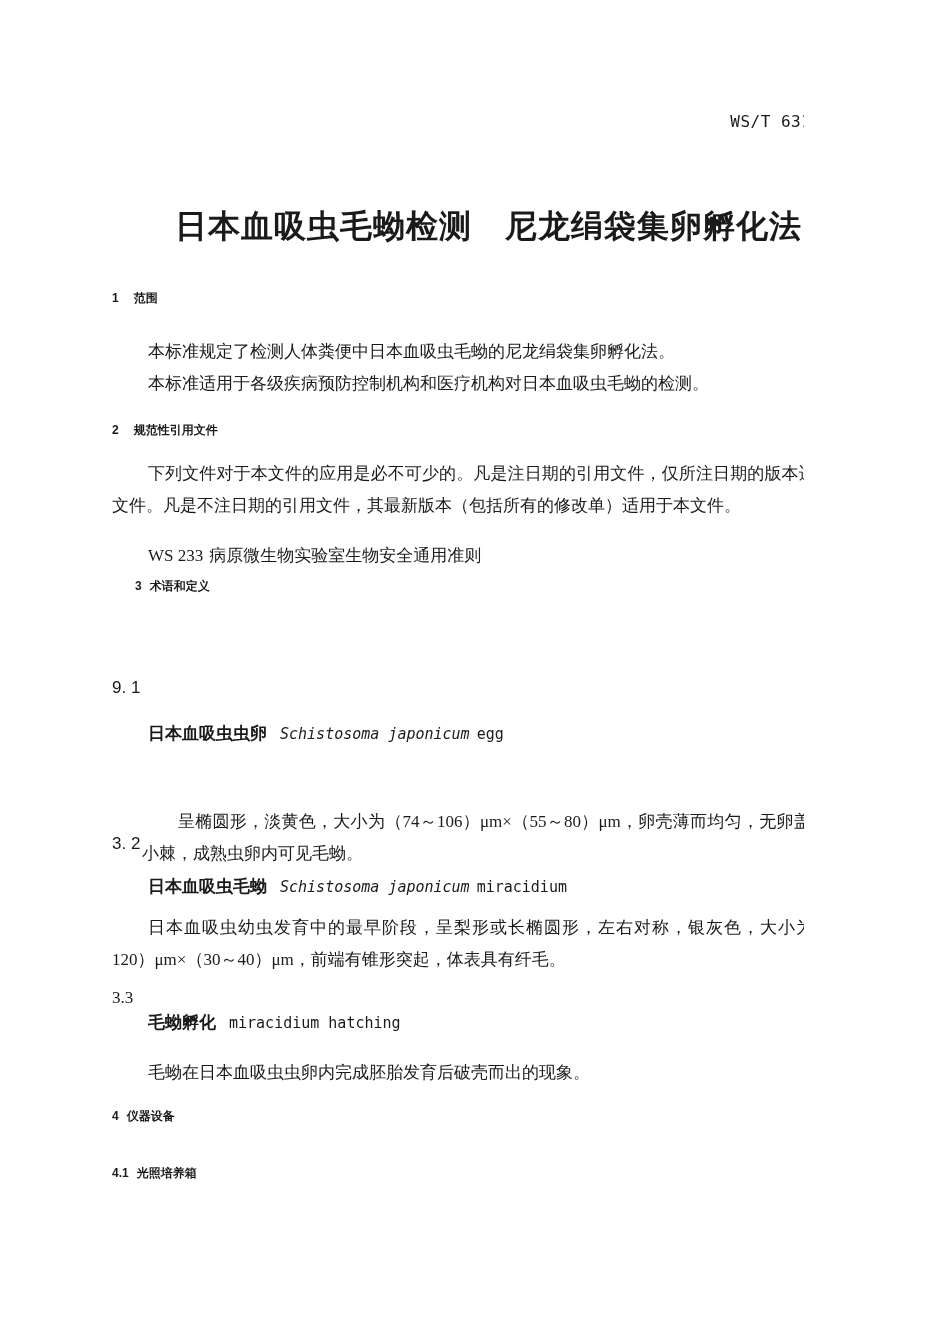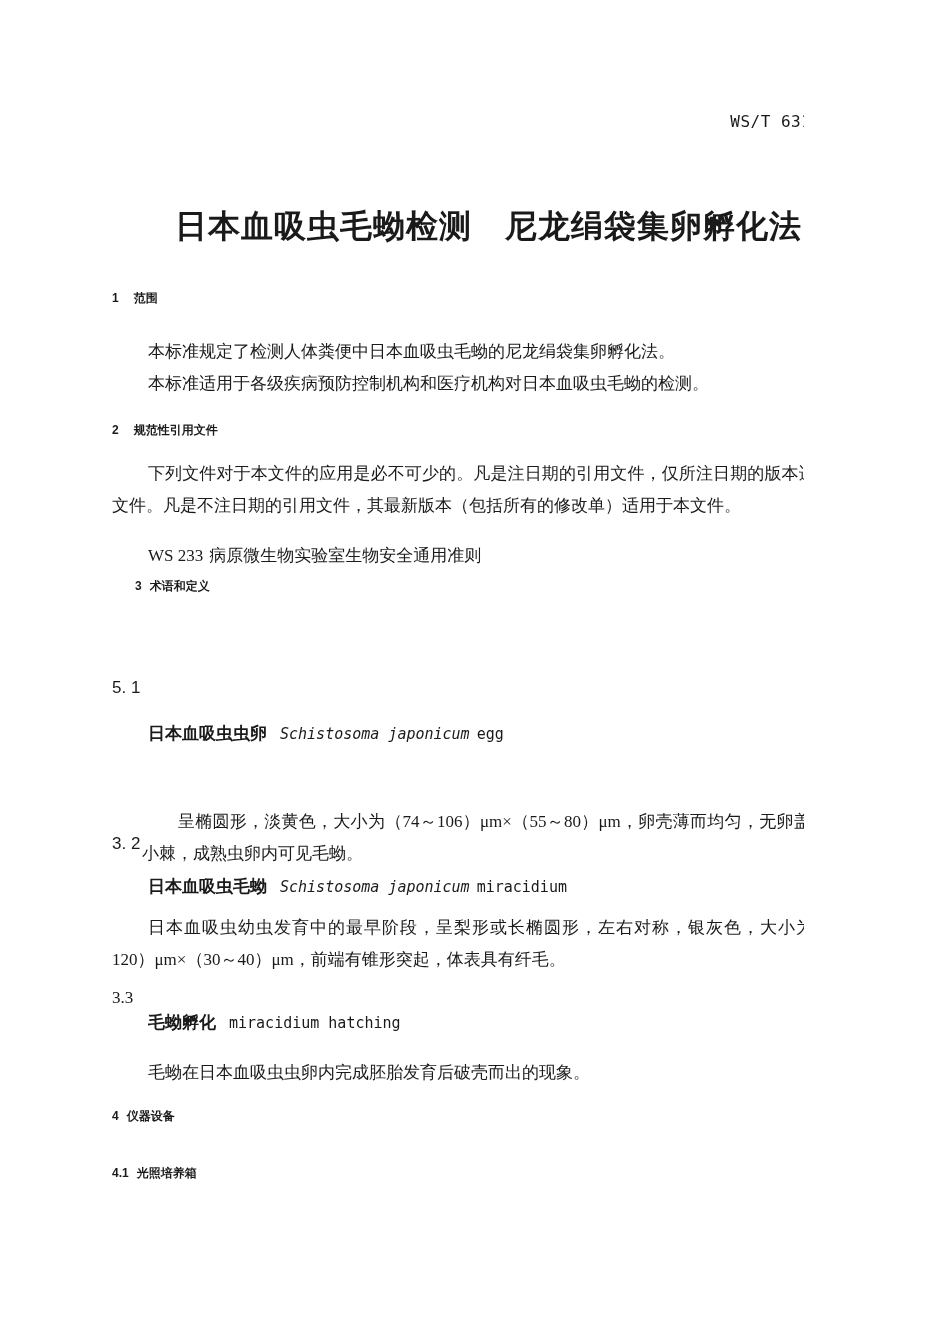--- a/index.html
+++ b/index.html
@@ -120,21 +120,21 @@
   </div>
   <p class="abs pos-s2p body indent">下列文件对于本文件的应用是必不可少的。凡是注日期的引用文件，仅所注日期的版本适用于本文件。凡是不注日期的引用文件，其最新版本（包括所有的修改单）适用于本文件。</p>
   <p class="abs pos-ref body single indent">
     <span class="ref-code">WS 233</span><span>病原微生物实验室生物安全通用准则</span>
   </p>
 
   <div class="abs pos-s3h sec-heading">
     <span class="num tight">3</span><span>术语和定义</span>
   </div>
 
-  <div class="abs pos-t1label term-label">5. 1</div>
+  <div class="abs pos-t1label term-label">9. 1</div>
   <div class="abs pos-t1term term-line">
     <span class="term-zh">日本血吸虫虫卵</span><span class="latin italic">Schistosoma japonicum</span><span class="latin">egg</span>
   </div>
   <p class="abs pos-t1def body indent">呈椭圆形，淡黄色，大小为（74～106）μm×（55～80）μm，卵壳薄而均匀，无卵盖，侧面有一小棘，成熟虫卵内可见毛蚴。</p>
 
   <div class="abs pos-t2label term-label">3. 2</div>
   <div class="abs pos-t2term term-line">
     <span class="term-zh">日本血吸虫毛蚴</span><span class="latin italic">Schistosoma japonicum</span><span class="latin">miracidium</span>
   </div>
   <p class="abs pos-t2def body indent">日本血吸虫幼虫发育中的最早阶段，呈梨形或长椭圆形，左右对称，银灰色，大小为（78～120）μm×（30～40）μm，前端有锥形突起，体表具有纤毛。</p>

